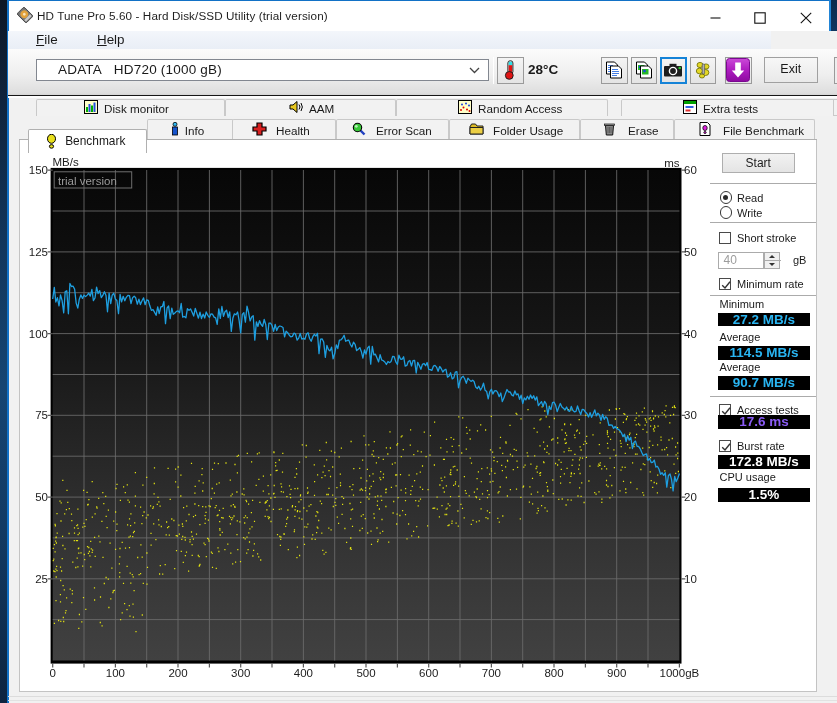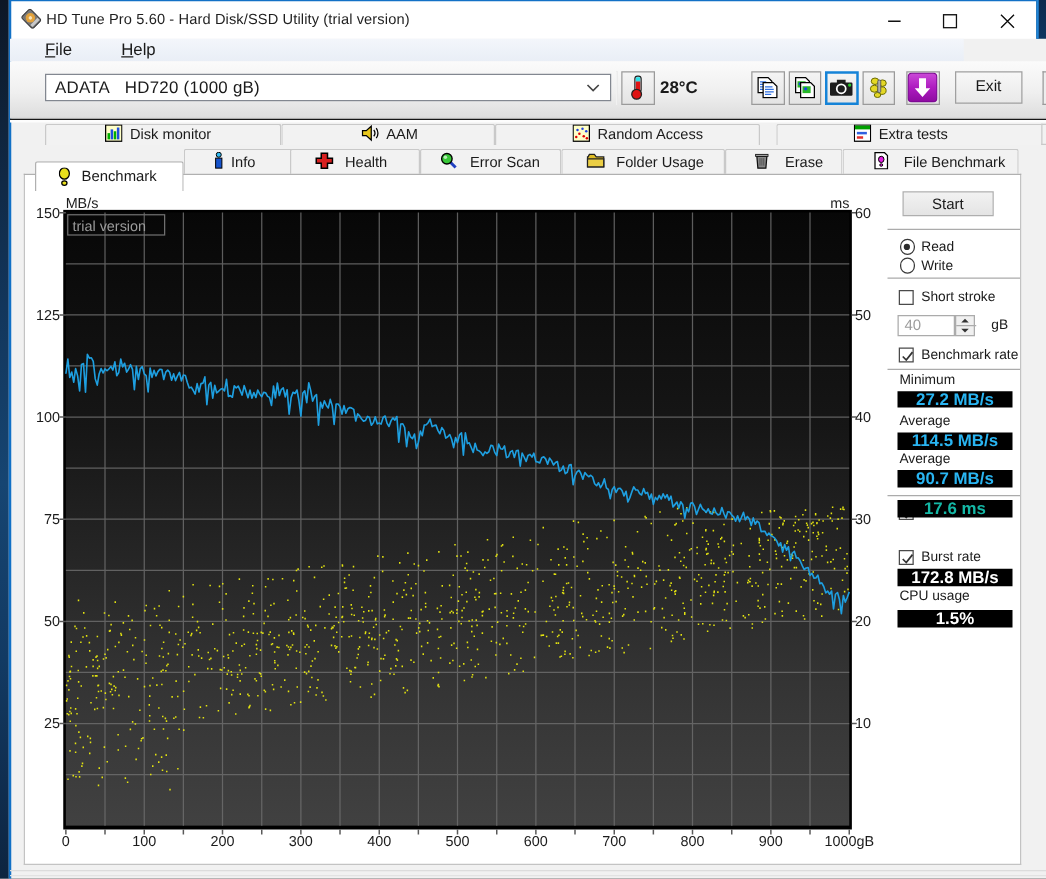--- a/index.html
+++ b/index.html
@@ -8,21 +8,21 @@
 #wleft{left:7px;top:0;width:1.5px;height:703px;background:#1271c6}
 #title{left:8px;top:0;width:821px;height:31px;background:#fff;border-top:1.5px solid #1271c6}
 #tcorn{left:829px;top:0;width:8px;height:31px;background:linear-gradient(180deg,#0c2a4d,#0e3560)}
 #tcb{left:829px;top:0;width:1.5px;height:31px;background:#2285d6}
 #ttext{left:37px;top:9px;font-size:11.7px;color:#1f1f1f;letter-spacing:0.1px}
 #menu{left:8px;top:31px;width:763px;height:17.5px;background:linear-gradient(180deg,#f3f6fb,#e9eef6);font-size:13.4px}
 #menu span{position:absolute;top:1px}
 #toolbar{left:8px;top:48.5px;width:829px;height:46.2px;background:linear-gradient(180deg,#fbfbfb 0%,#efefef 55%,#dedede 96%,#d4d4d4 100%)}
 #darkline{left:8px;top:94.7px;width:829px;height:1.6px;background:#161616}
 #lightline{left:8px;top:96.3px;width:829px;height:1.6px;background:#fdfdfd}
-#combo{left:36px;top:58.5px;width:453px;height:22.5px;background:#fff;border:1px solid #828790;font-size:13.5px;line-height:20.5px;padding-left:7px;letter-spacing:0.2px}
+#combo{left:36px;top:58.5px;width:453px;height:22.5px;background:#fff;border:1px solid #828790;font-size:13.5px;line-height:20.5px;padding-left:21px;letter-spacing:0.2px}
 #combo svg{position:absolute;right:8px;top:7px}
 .tbtn{position:absolute;top:57px;width:26.5px;height:26.5px;border:1px solid #9a9a9a;background:linear-gradient(180deg,#f4f4f4,#e4e4e4)}
 .tbtn svg{position:absolute;left:50%;top:50%;transform:translate(-50%,-50%)}
 #vsep{left:492.5px;top:57px;width:1px;height:27px;background:#b9b9b9;border-right:1px solid #fff}
 #temp{left:528px;top:62px;font-size:13.5px;font-weight:bold}
 #exitb{left:764px;top:57px;width:53.5px;height:25.5px;border:1px solid #a0a0a0;background:linear-gradient(180deg,#f7f7f7,#e9e9e9);font-size:12.5px;text-align:center;line-height:23px}
 #pbtn{left:833.5px;top:57px;width:3.5px;height:26.5px;border:1px solid #9a9a9a;border-right:none;background:#eee}
 .tab1{position:absolute;top:99.3px;height:17.2px;background:#f2f2f2;border:1px solid #c9c9c9;border-bottom:none;border-radius:2px 2px 0 0;font-size:11.7px}
 .tab1 .lb,.tab2 .lb,#tabactive .lb{position:absolute;top:50%;transform:translateY(-50%);white-space:nowrap}
 .tab2{position:absolute;top:119px;height:20.5px;background:#f2f2f2;border:1px solid #c9c9c9;border-bottom:none;border-radius:2px 2px 0 0;font-size:11.7px}
@@ -299,36 +299,36 @@
 <div class="abs" id="spinbtn">
     <span class="arr up"></span>
     <span class="arr dn"></span>
   </div>
 <div class="panlab" style="left:793px;top:254.2px">gB</div>
 <div class="cb" style="left:718.7px;top:277.9px">
     <svg width="14" height="14" viewBox="0 0 14 14">
       <path d="M3.2 7.2l2.8 2.8 5-6.3" stroke="#333" stroke-width="1.4" fill="none"></path>
     </svg>
   </div>
-<div class="panlab" style="left:737px;top:278.4px">Benchmark rate</div>
+<div class="panlab" style="left:737px;top:278.4px">Minimum rate</div>
 <div class="sep" style="top:294.5px"></div>
 <div class="panlab" style="left:719.5px;top:297.8px">Minimum</div>
 <div class="vbox" style="top:312.6px">27.2 MB/s</div>
 <div class="panlab" style="left:719.5px;top:331px">Average</div>
 <div class="vbox" style="top:345.7px">114.5 MB/s</div>
 <div class="panlab" style="left:719.5px;top:360.5px">Average</div>
 <div class="vbox" style="top:376px">90.7 MB/s</div>
 <div class="sep" style="top:395.5px"></div>
 <div class="cb" style="left:718.7px;top:403.9px">
     <svg width="14" height="14" viewBox="0 0 14 14">
       <path d="M3.2 7.2l2.8 2.8 5-6.3" stroke="#333" stroke-width="1.4" fill="none"></path>
     </svg>
   </div>
 <div class="panlab" style="left:737px;top:404.4px">Access tests</div>
-<div class="vbox" style="top:400px;color:#14b8a6">17.6 ms</div>
+<div class="vbox" style="top:415px;color:#8b5cf6">17.6 ms</div>
 <div class="cb" style="left:718.7px;top:439.5px">
     <svg width="14" height="14" viewBox="0 0 14 14">
       <path d="M3.2 7.2l2.8 2.8 5-6.3" stroke="#333" stroke-width="1.4" fill="none"></path>
     </svg>
   </div>
 <div class="panlab" style="left:737px;top:440px">Burst rate</div>
 <div class="vbox" style="top:454.7px;color:#fff">172.8 MB/s</div>
 <div class="panlab" style="left:719.5px;top:471.2px">CPU usage</div>
 <div class="vbox" style="top:487.8px;color:#fff">1.5%</div>
 </body></html>

